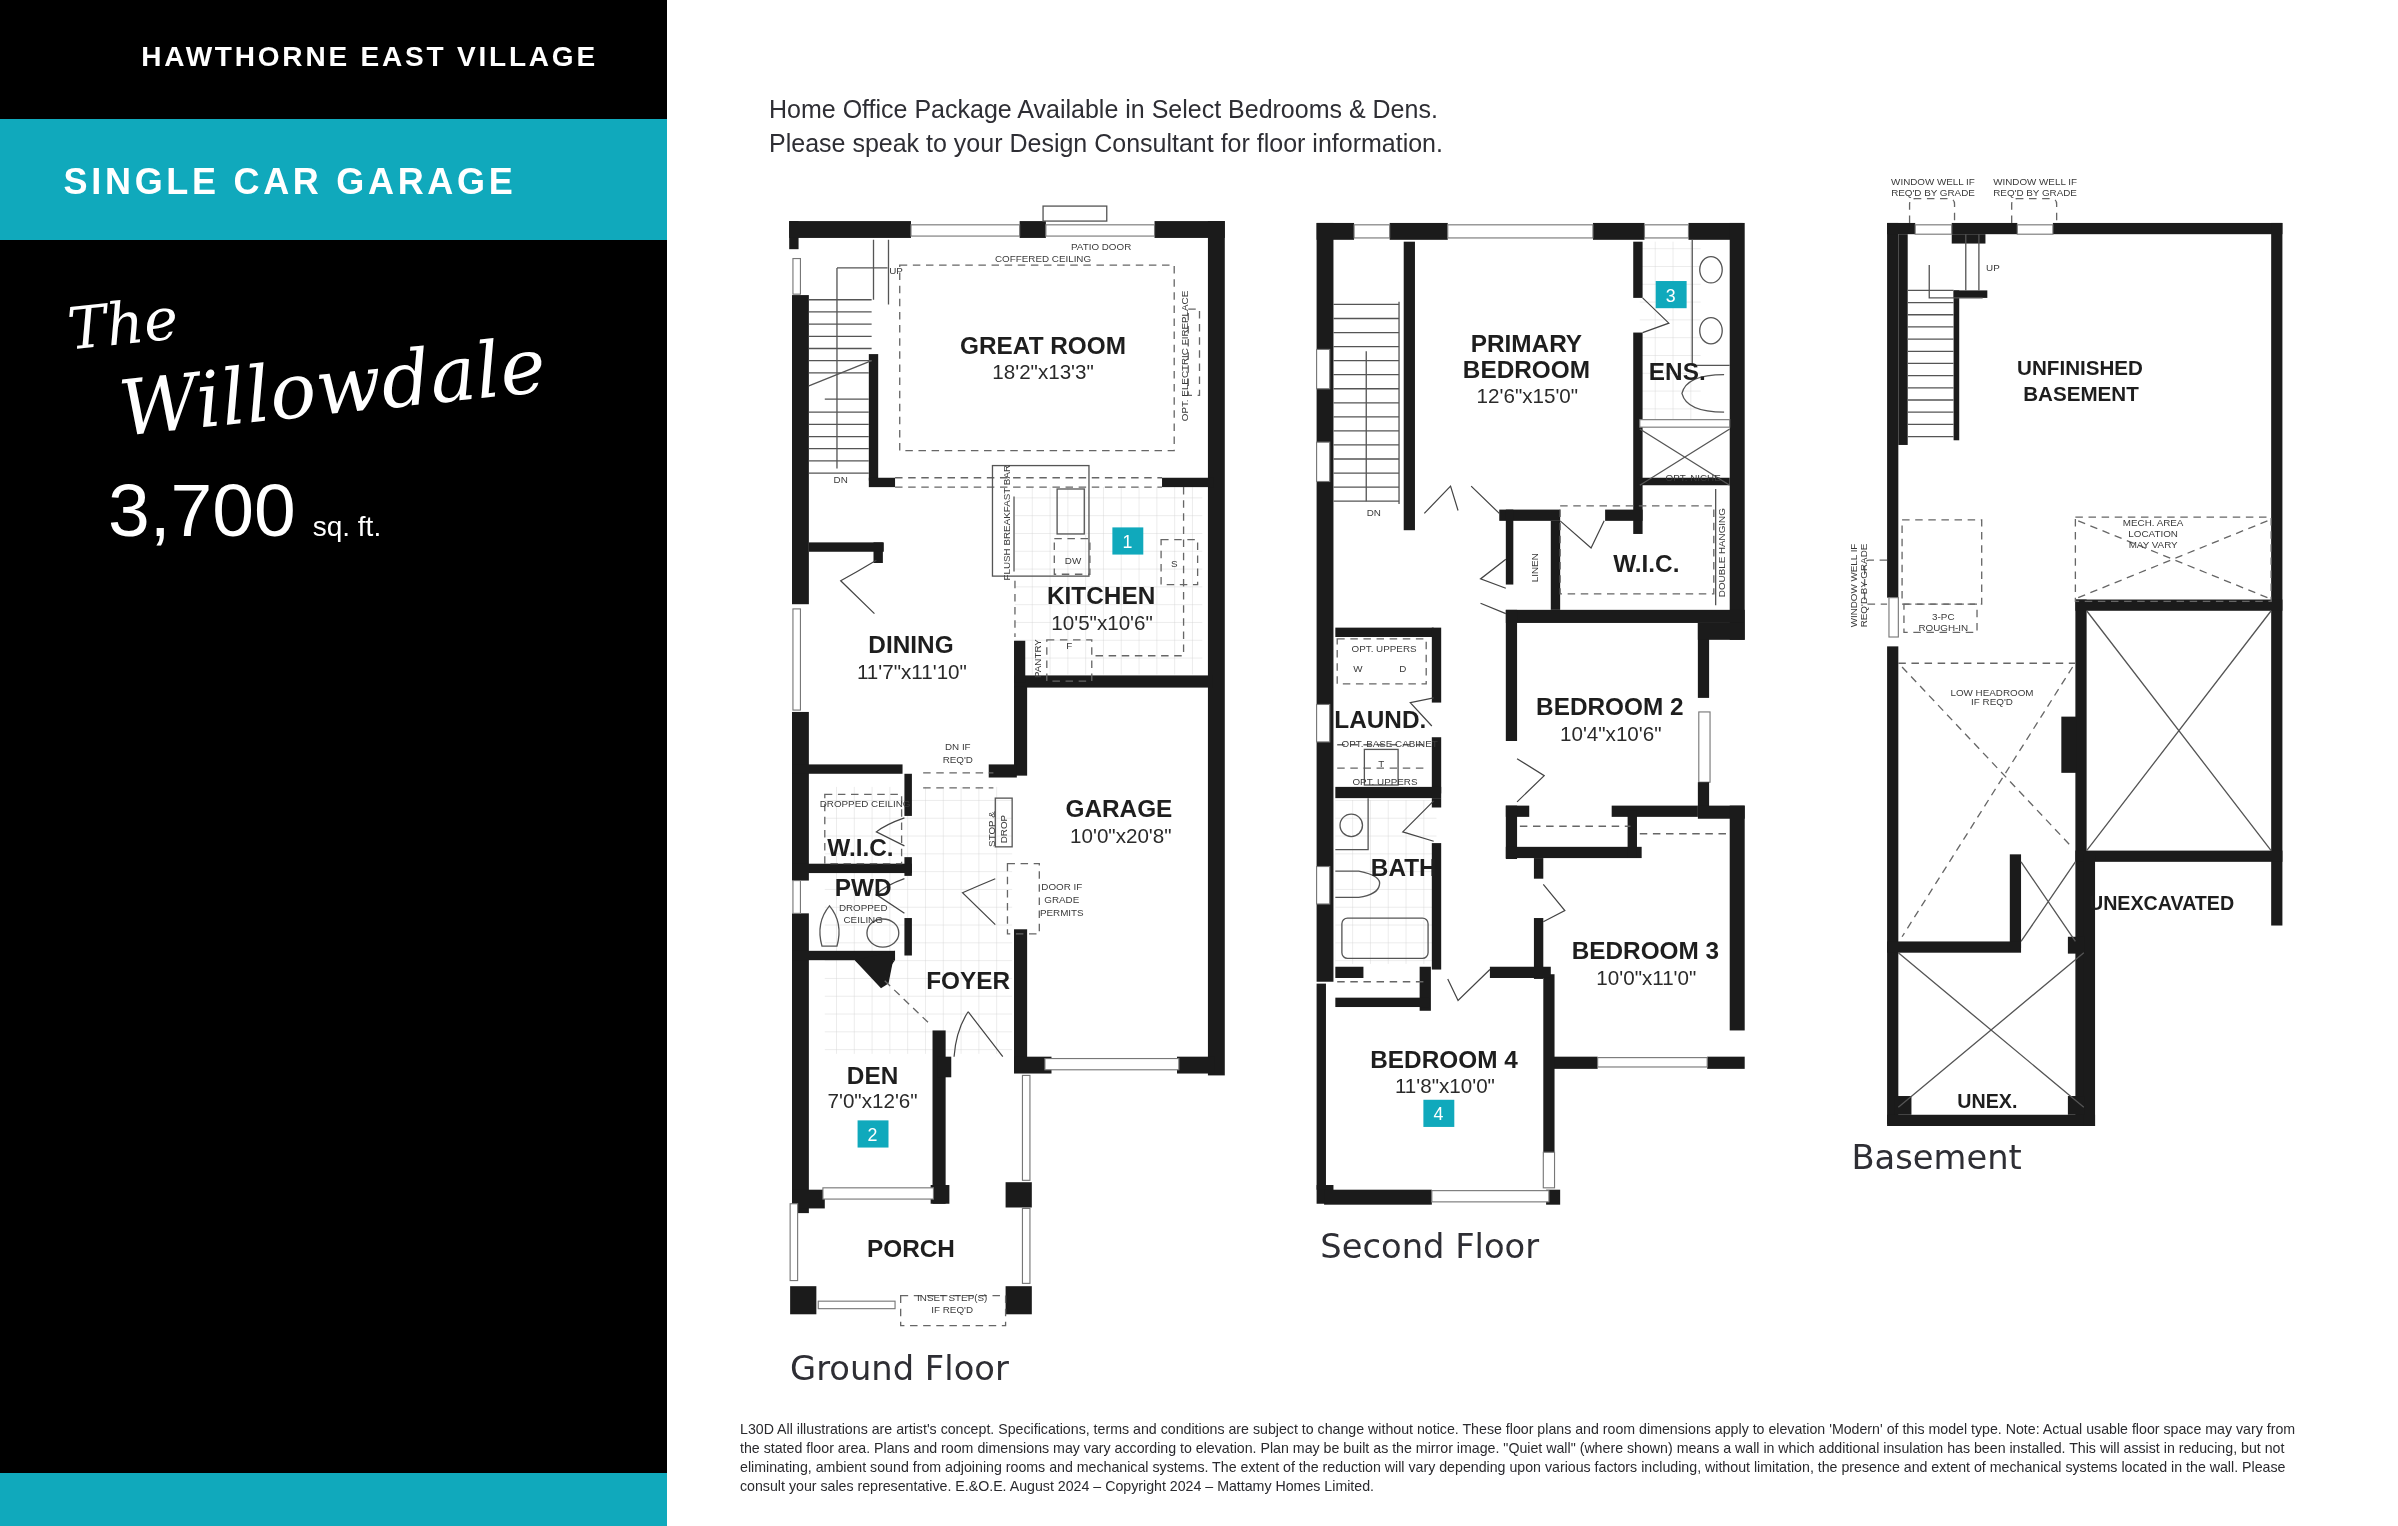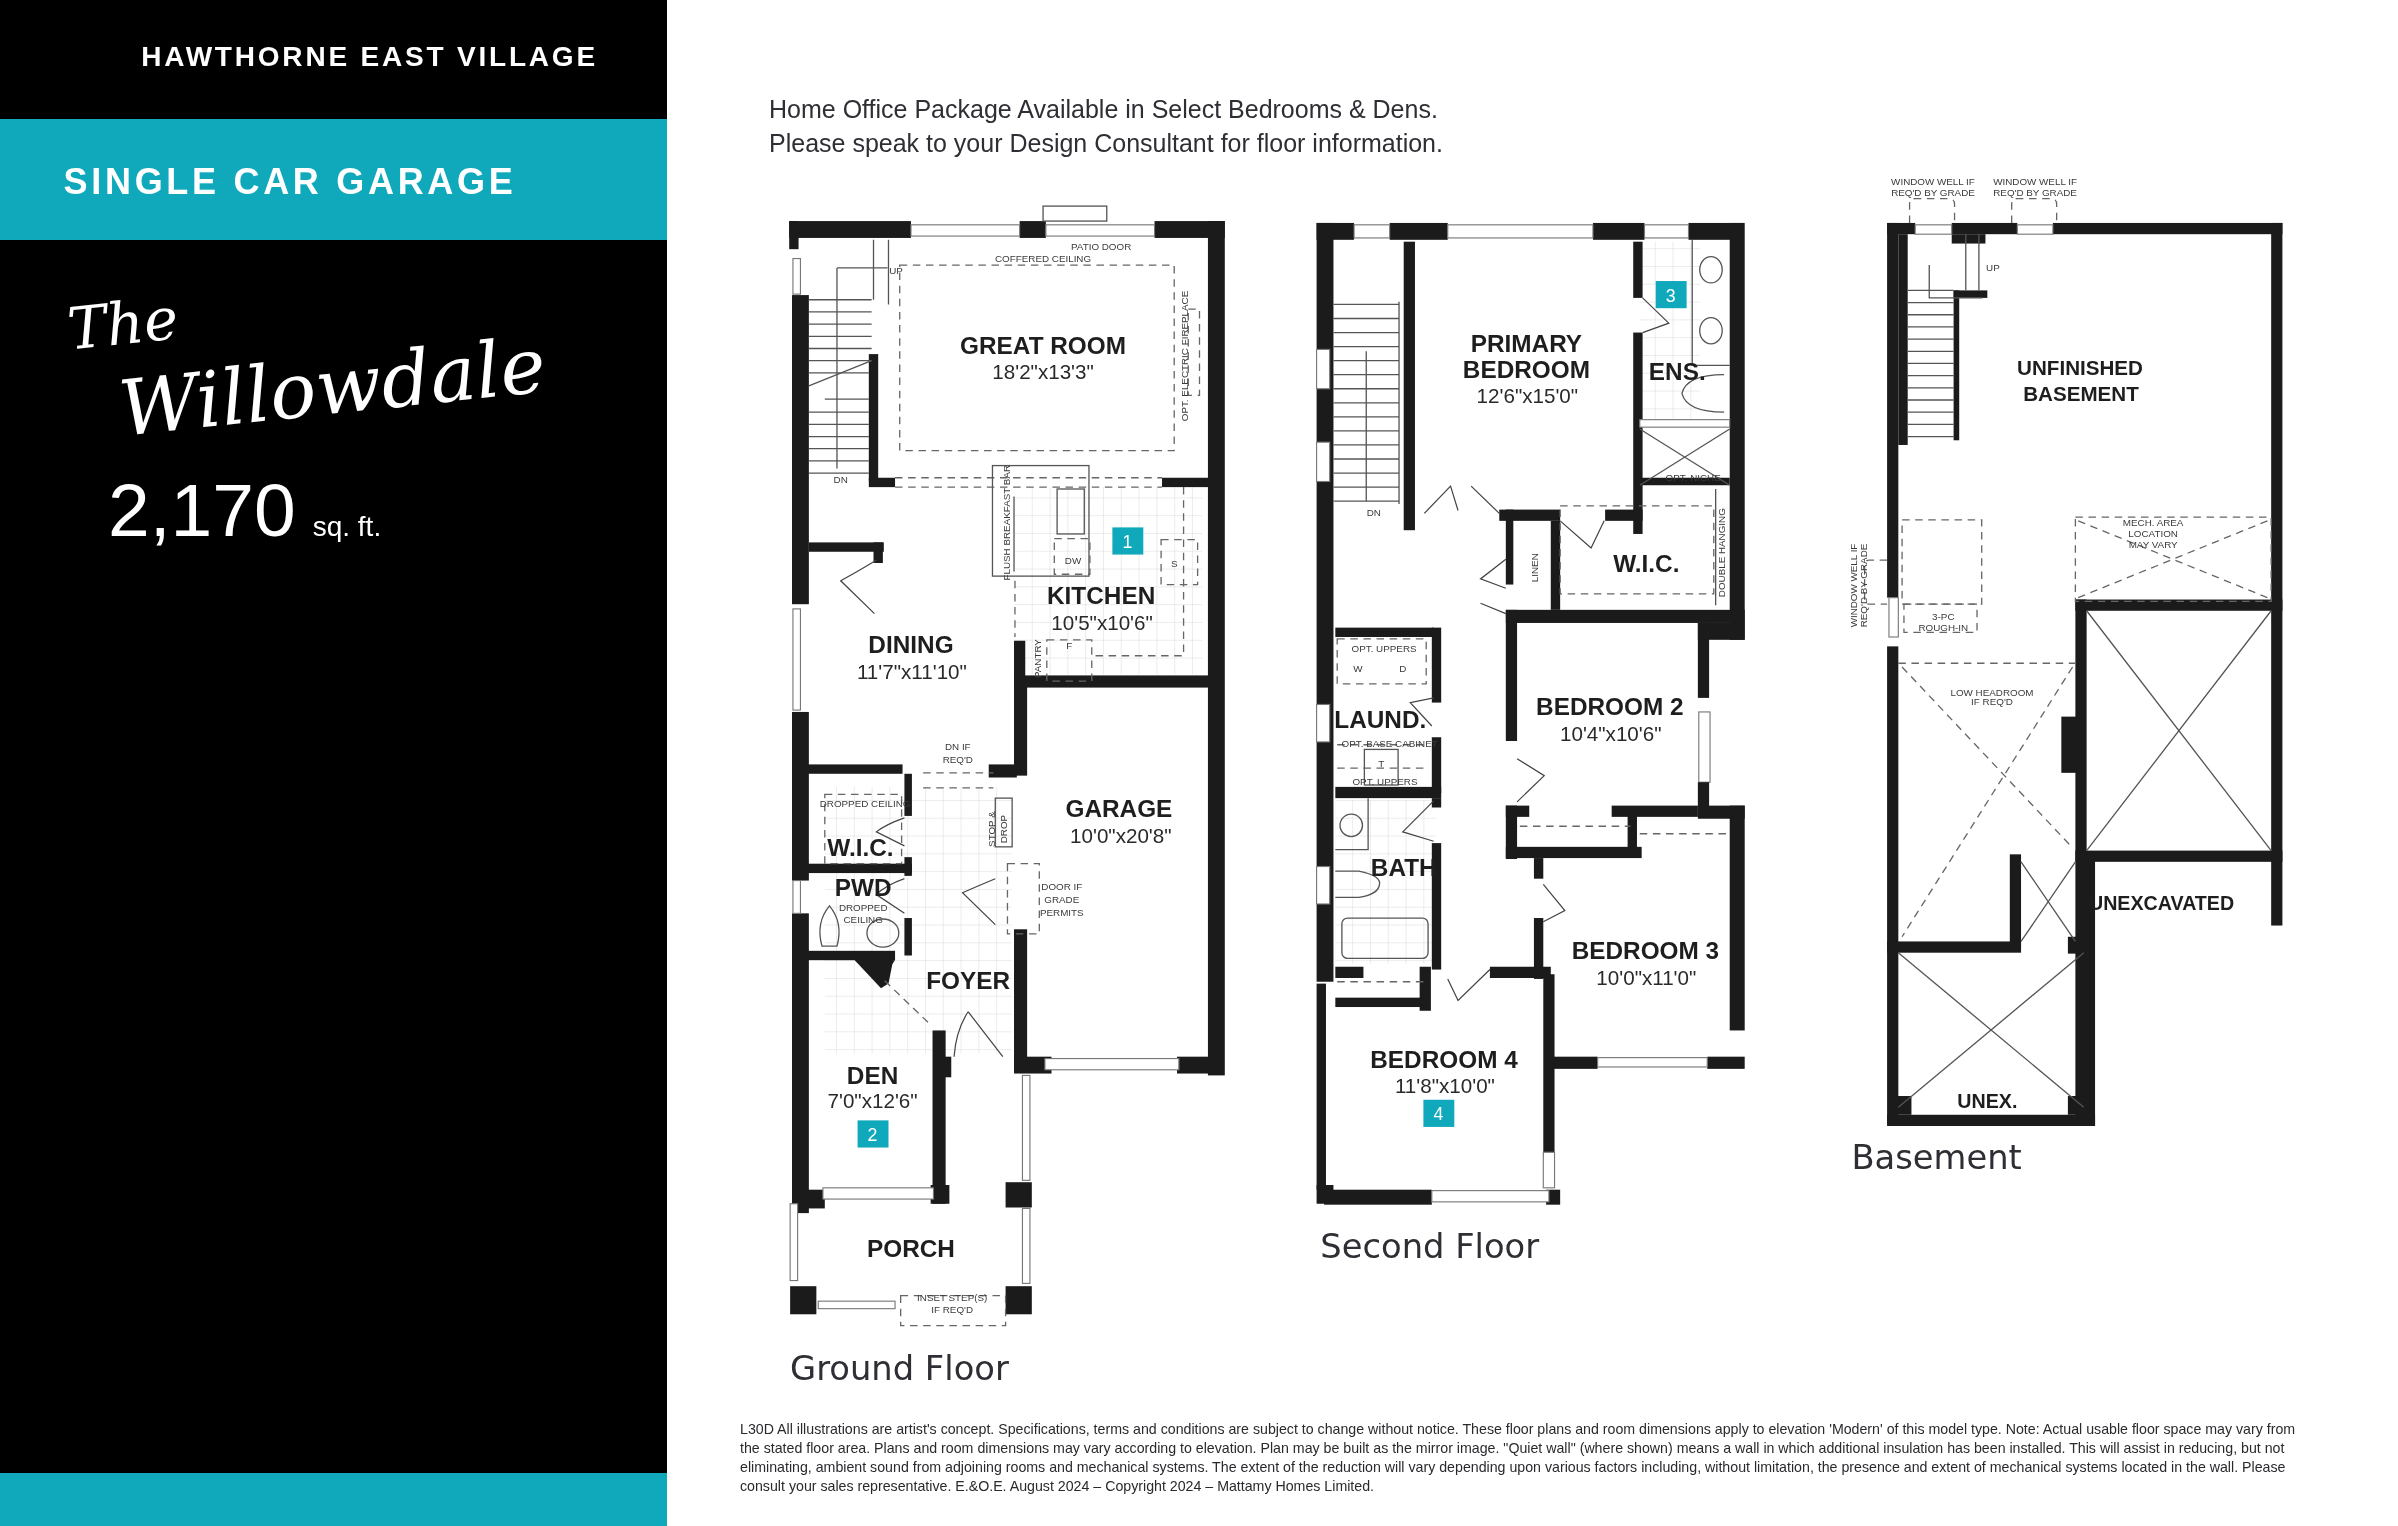--- a/index.html
+++ b/index.html
@@ -35,21 +35,21 @@
   <div class="community">HAWTHORNE EAST VILLAGE</div>
   <div class="band top"></div>
   <div class="garage-type">SINGLE CAR GARAGE</div>
 
   <svg class="script-title" viewBox="0 0 520 180">
     <text x="2" y="70" fill="#fff" font-family="'DejaVu Serif', serif" font-style="italic" font-size="62" transform="rotate(-6 30 60)">The</text>
     <text x="55" y="150" fill="#fff" font-family="'DejaVu Serif', serif" font-style="italic" font-size="82" transform="rotate(-6 200 120)">Willowdale</text>
   </svg>
 
   <div class="sqft">
-    <span class="num">2,170</span><span class="unit">sq. ft.</span>
+    <span class="num">3,700</span><span class="unit">sq. ft.</span>
   </div>
 
   <div class="band bottom"></div>
 </div>
 
 <div class="notice">
   <div>Home Office Package Available in Select Bedrooms &amp; Dens.</div>
   <div>Please speak to your Design Consultant for floor information.</div>
 </div>
 

